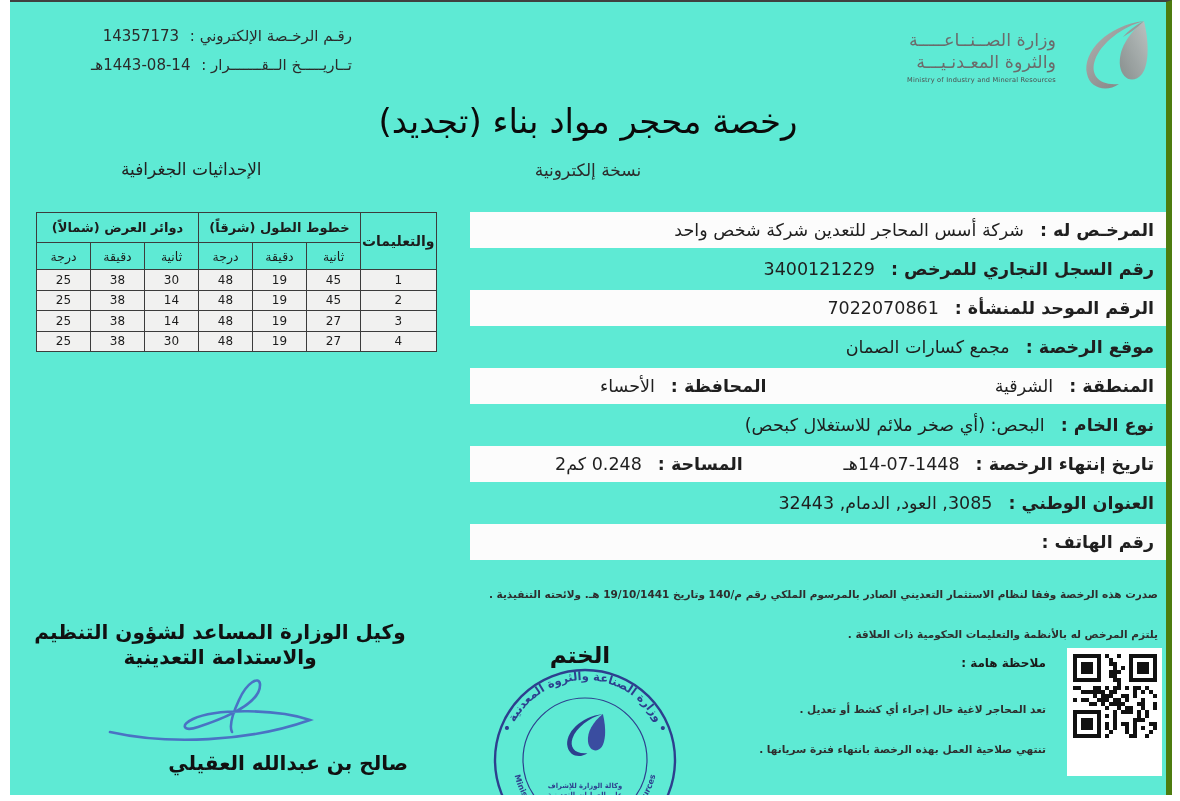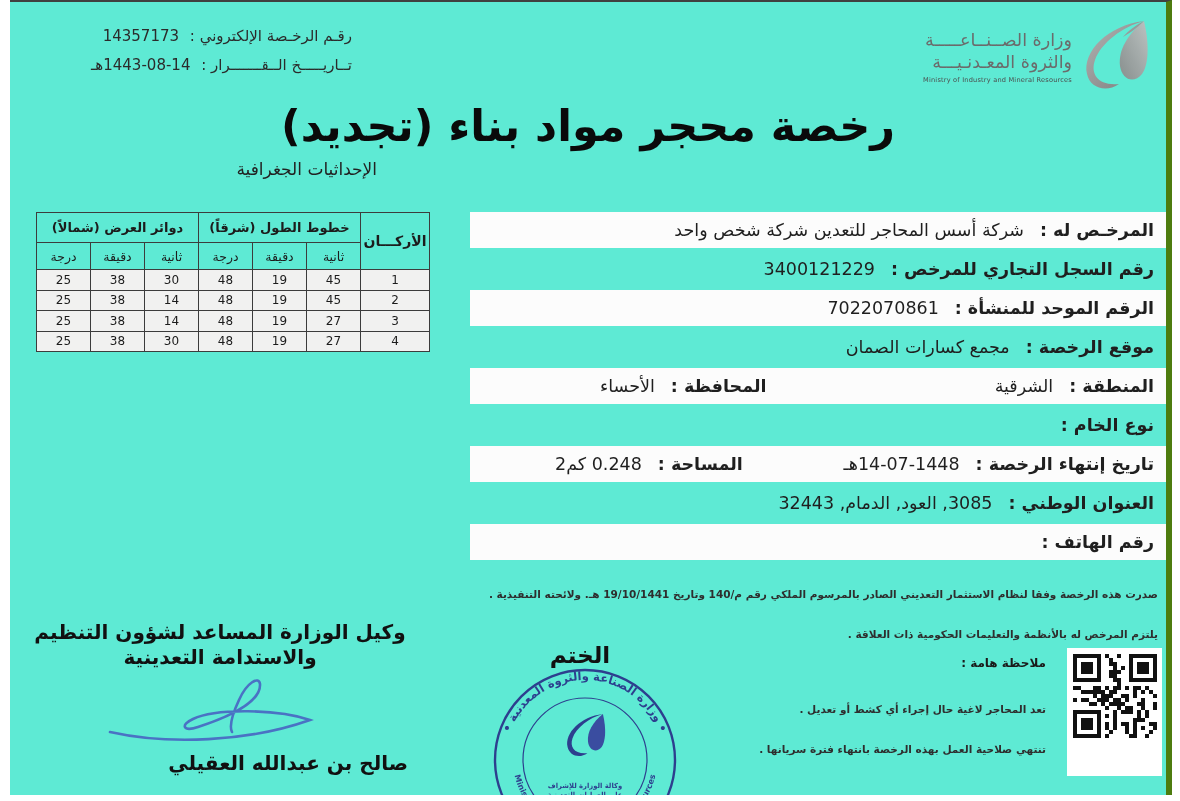--- a/index.html
+++ b/index.html
@@ -8,28 +8,28 @@
   .sheet{position:absolute;left:10px;top:0;width:1162px;height:795px;background:#5eead4;
          border-top:2px solid #404040;border-right:6px solid #4d7c0f;box-sizing:border-box;overflow:hidden}
 
   
   .info{position:absolute;left:18px;top:20px;width:324px;direction:rtl;text-align:right}
   .info-line{font-size:15px;line-height:29px;color:#2b2b2b;white-space:nowrap}
   .info-line .val{padding-left:2px;padding-right:6px}
 
   
   .logo{position:absolute;right:8px;top:14px;display:flex;align-items:center}
-  .logo-text{text-align:right;margin-right:6px}
+  .logo-text{text-align:right;margin-right:22px}
   .logo-ar{font-size:17.5px;line-height:22px;color:#6b6b6b;direction:rtl}
   .logo-en{font-size:6.6px;color:#4c4c4c;margin-top:3px;text-align:left;letter-spacing:.2px}
 
   .doc-title{position:absolute;top:99px;left:0;width:100%;text-align:center;
-             font-size:43px;font-weight:bold;color:#0a0a0a;direction:rtl}
+             font-size:34px;font-weight:normal;color:#0a0a0a;direction:rtl}
   .subtitle{position:absolute;top:158px;left:0;width:100%;text-align:center;font-size:17px;color:#2b2b2b;direction:rtl}
-  .coords-caption{position:absolute;top:157px;left:117px;width:250px;text-align:right;font-size:17px;color:#222;direction:rtl}
+  .coords-caption{position:absolute;top:157px;left:111px;width:250px;text-align:left;font-size:17px;color:#222;direction:rtl}
 
   
   table.coords{position:absolute;left:26px;top:210px;border-collapse:collapse;direction:ltr}
   table.coords td{border:1.6px solid #3c3c3c;text-align:center;vertical-align:middle;color:#1c1c1c}
   td.group-h{font-size:13px;font-weight:bold;height:27px;direction:rtl}
   td.sub-h{font-size:12.5px;height:24px;direction:rtl}
   td.corner-h{font-size:14px;font-weight:bold;direction:rtl;width:66px}
   tr.data td{font-size:12px;height:17.5px;background:#f1f1f0}
   td.c{width:51px}
 
@@ -100,28 +100,29 @@
             <stop offset="1" stop-color="#c0c0c0"></stop>
         </linearGradient>
       </defs>
       <path fill="url(#gr)" d="M66,5 C30,9 4,36 9,58 C12,72 28,77 41,68 C20,70 12,58 17,44 C23,27 44,11 66,5 Z"></path>
       <path fill="url(#gr2)" opacity="0.95" d="M66,5 C50,18 40,34 42,50 C44,64 56,68 64,58 C70,50 72,30 66,5 Z"></path>
       <path fill="#9a9a9a" d="M66,5 C58,9 50,15 45,21 C50,18 58,13 66,5 Z"></path>
     </svg>
   </div>
 
   <div class="doc-title">رخصة محجر مواد بناء  (تجديد)</div>
+  <div class="subtitle">نسخة إلكترونية</div>
   <div class="coords-caption">الإحداثيات الجغرافية</div>
 
   <table class="coords">
     <tbody>
         <tr>
       <td class="group-h" colspan="3">دوائر العرض (شمالاً)</td>
       <td class="group-h" colspan="3">خطوط الطول (شرقاً)</td>
-      <td class="corner-h" rowspan="2">الأركـــان</td>
+      <td class="corner-h" rowspan="2">والتعليمات</td>
     </tr>
     <tr>
       <td class="sub-h c">درجة</td>
       <td class="sub-h c">دقيقة</td>
       <td class="sub-h c">ثانية</td>
       <td class="sub-h c">درجة</td>
       <td class="sub-h c">دقيقة</td>
       <td class="sub-h c">ثانية</td>
     </tr>
     <tr class="data">
@@ -183,20 +184,21 @@
     <div class="frow white">
       <span class="lbl">المنطقة :</span>
       <span class="val">الشرقية</span>
       <span class="pair2 p-gov">
         <span class="lbl">المحافظة :</span>
         <span class="val">الأحساء</span>
       </span>
     </div>
     <div class="frow">
       <span class="lbl">نوع الخام :</span>
+      <span class="val">البحص: (أي صخر ملائم للاستغلال كبحص)</span>
     </div>
     <div class="frow white">
       <span class="lbl">تاريخ إنتهاء الرخصة :</span>
       <span class="val">14-07-1448هـ</span>
       <span class="pair2 p-area">
         <span class="lbl">المساحة :</span>
         <span class="val">0.248 كم2</span>
       </span>
     </div>
     <div class="frow">

